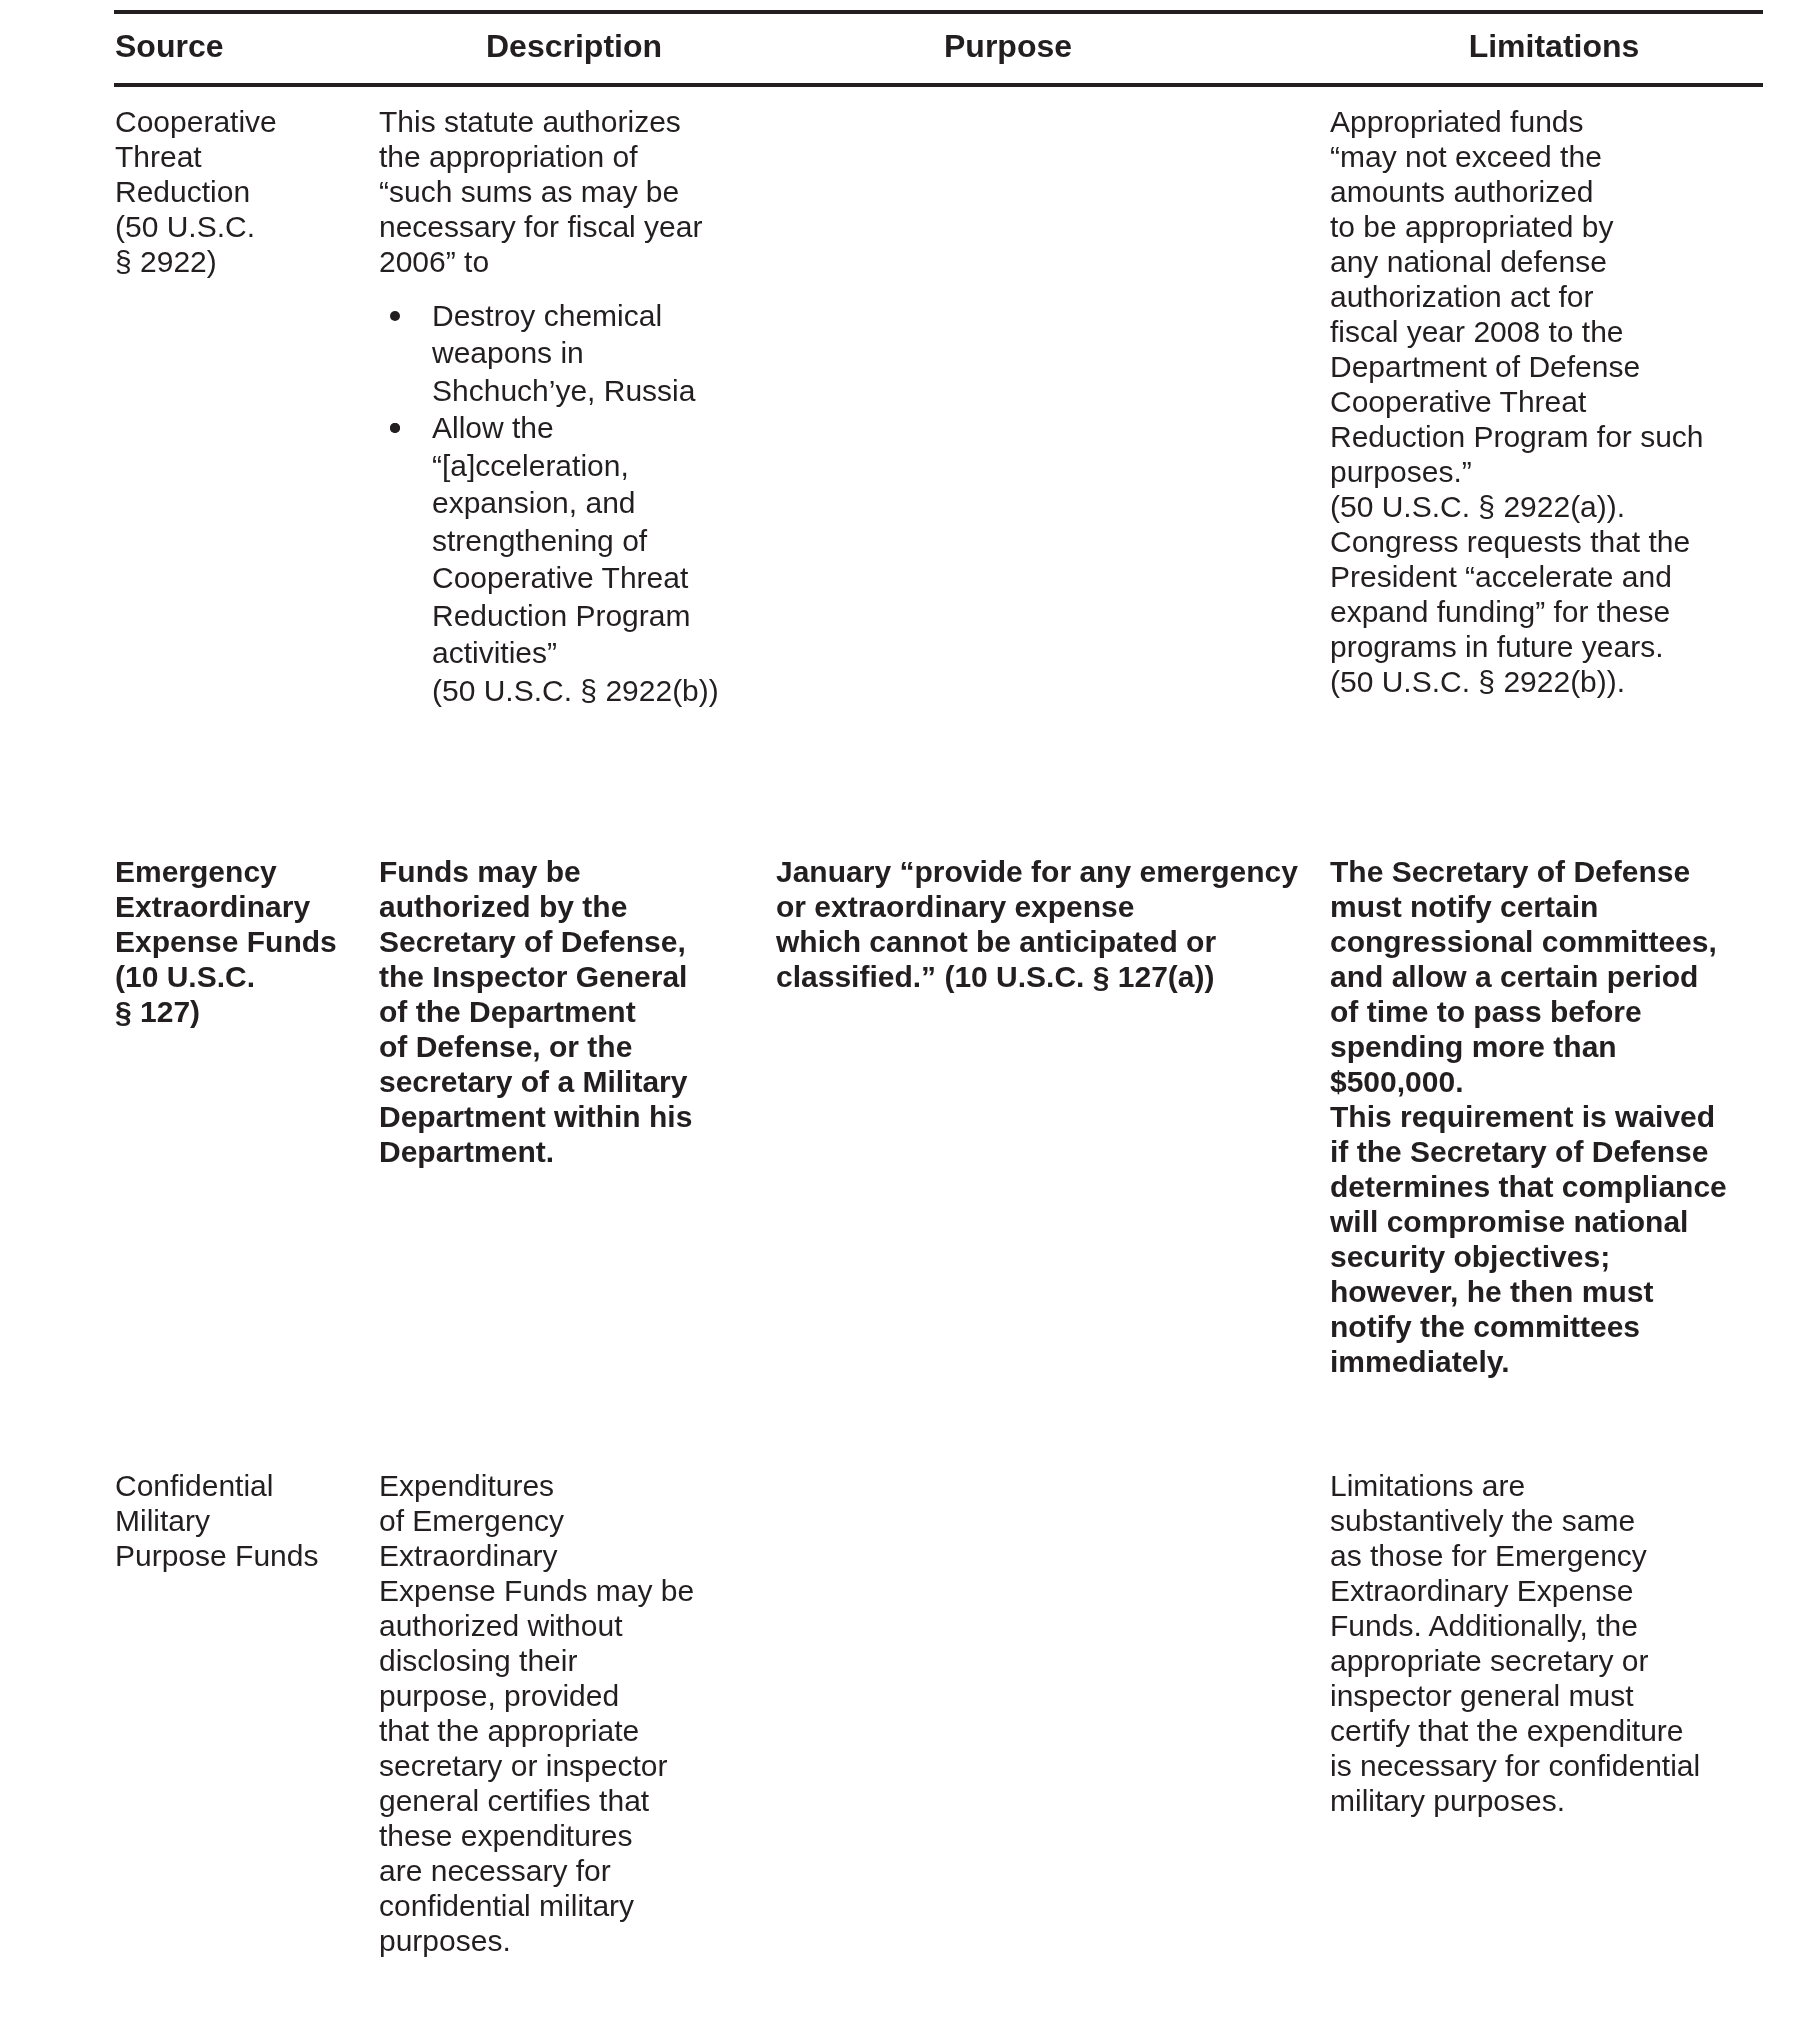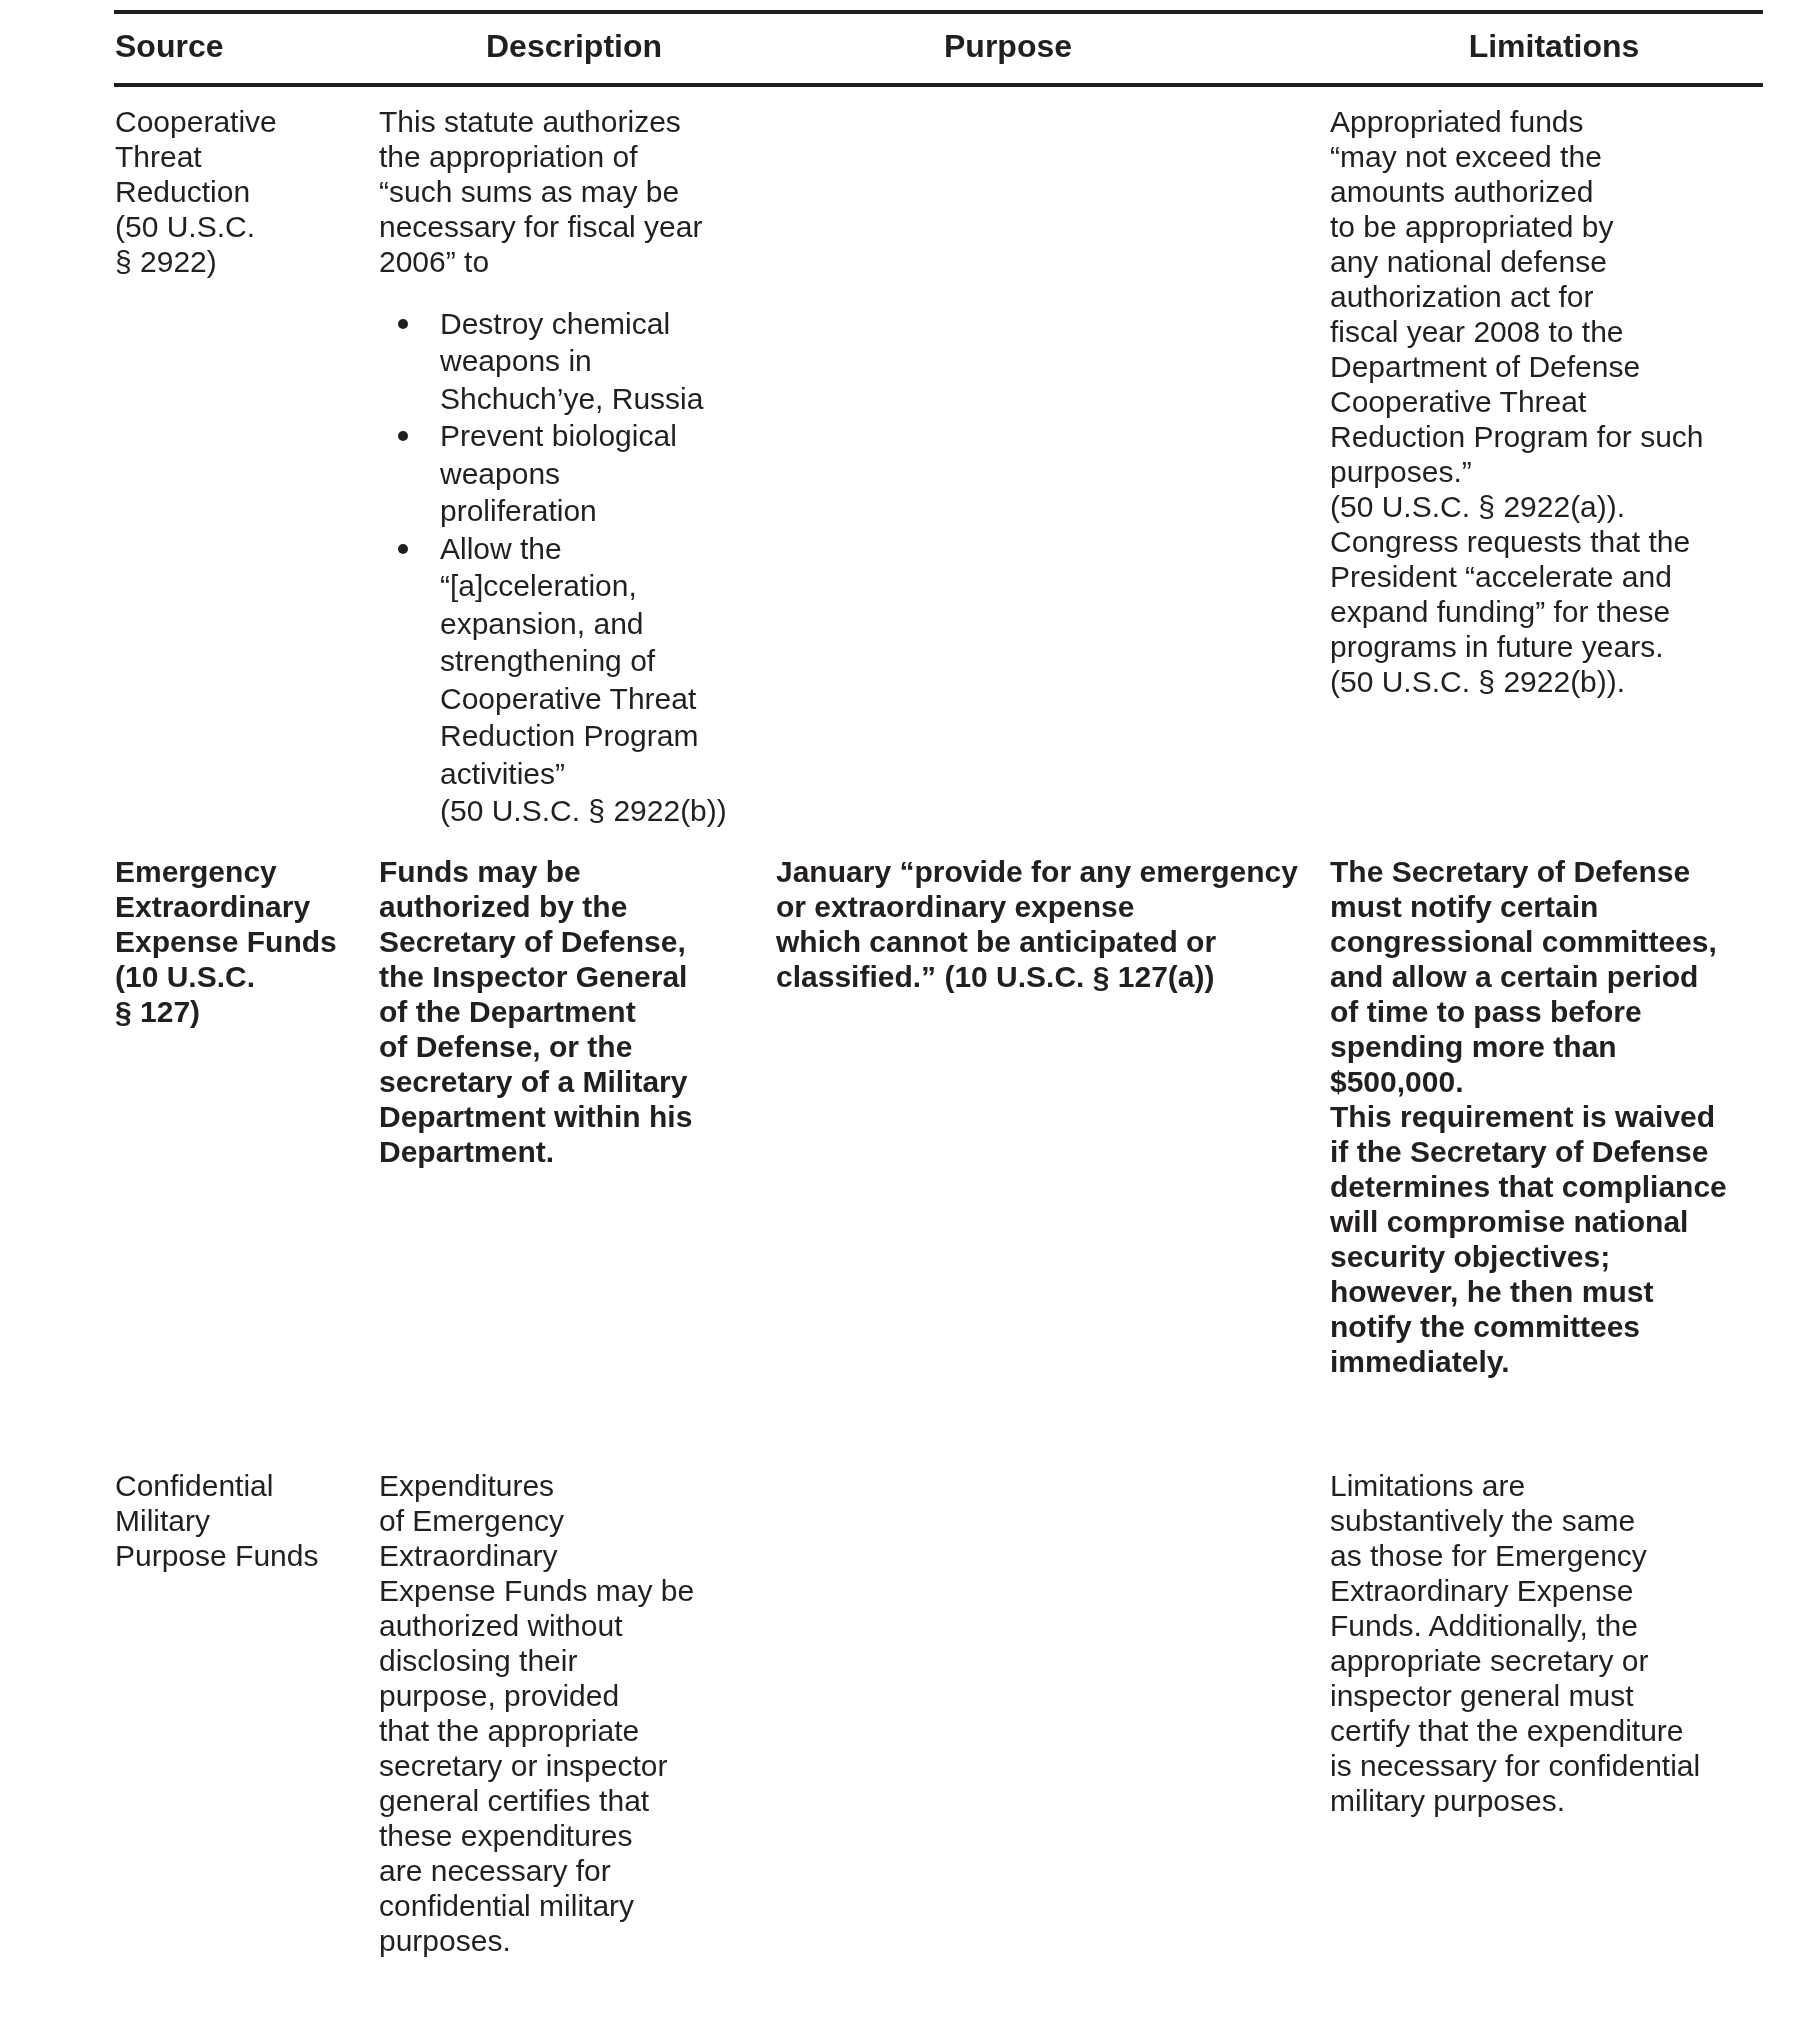--- a/index.html
+++ b/index.html
@@ -14,21 +14,21 @@
   .hdr.purpose { left: 740px; width: 536px; text-align: center; }
   .hdr.limit { left: 1330px; width: 448px; text-align: center; }
   .cell { position: absolute; font-size: 30px; line-height: 35px; white-space: pre; letter-spacing: 0; }
   .col-source { left: 115px; }
   .col-desc { left: 379px; }
   .col-purpose { left: 776px; }
   .col-limit { left: 1330px; }
   .row1 { top: 104px; }
   .row2 { top: 854px; font-weight: bold; }
   .row3 { top: 1468px; }
-  .bullets { position: absolute; left: 379px; margin: 13px; padding: 0; list-style: none; font-size: 30px; line-height: 37.5px; }
+  .bullets { position: absolute; left: 379px; margin: 5px; padding: 0; list-style: none; font-size: 30px; line-height: 37.5px; }
   .bullets li { position: relative; padding-left: 48px; white-space: pre; }
   .bullets li .dot { position: absolute; left: 6px; top: 14px; width: 10px; height: 10px; border-radius: 50%; background: #231f20; }
 </style>
 </head>
 <body>
 
 <div>
   <div class="rule top"></div>
 
   <div class="hdr source">Source</div>
@@ -46,23 +46,21 @@
 § 2922)</div>
     <div class="cell col-desc row1">This statute authorizes
 the appropriation of
 “such sums as may be
 necessary for fiscal year
 2006” to</div>
     <ul class="bullets" style="top:291.5px">
       <li><span class="dot"></span><span>Destroy chemical
 weapons in
 Shchuch’ye, Russia</span></li>
-      <li><span class="dot"></span><span>Prevent biological
-weapons
-proliferation</span></li>
+      <li><span class="dot"></span></li>
       <li><span class="dot"></span><span>Allow the
 “[a]cceleration,
 expansion, and
 strengthening of
 Cooperative Threat
 Reduction Program
 activities”
 (50 U.S.C. § 2922(b))</span></li>
     </ul>
     <div class="cell col-purpose row1"></div>

